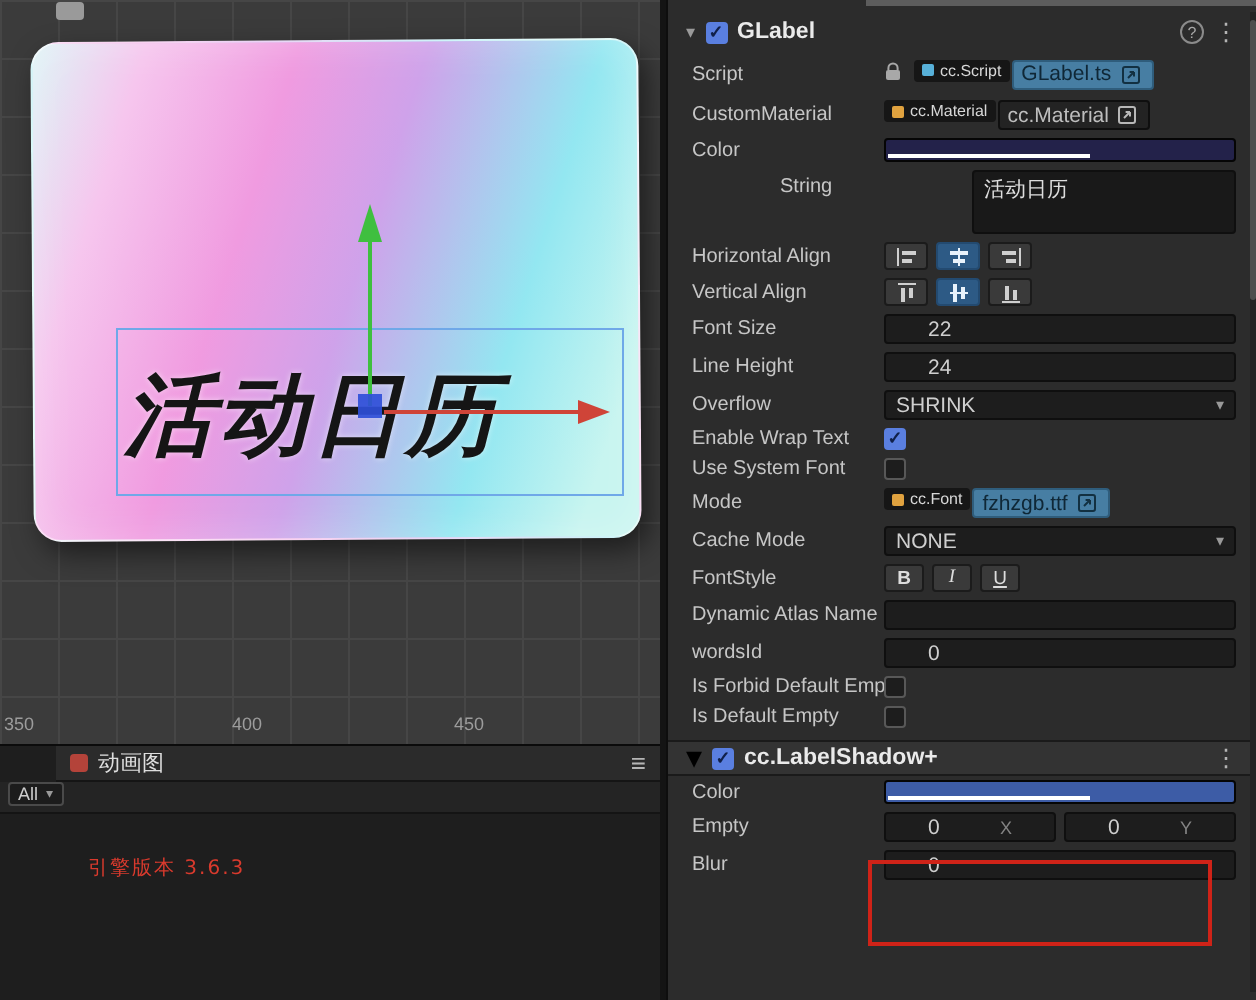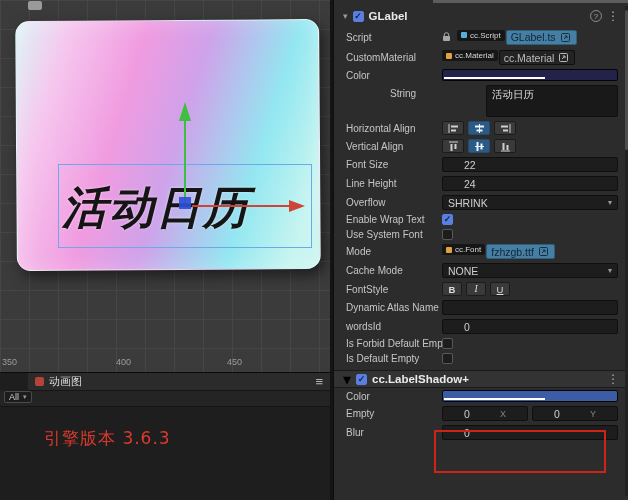--- a/index.html
+++ b/index.html
@@ -35,21 +35,21 @@
   .tl-head { display:flex; align-items:center; height:18px; padding:0 7px;
     background:#2b2b2b; border-bottom:1px solid #151515;margin-left:28px; }
   .tl-icon { width:9px; height:9px; background:#b4433a; border-radius:2px; flex:none; }
   .tl-title { margin-left:5px; font-size:11px; color:#dedede; font-family:"DejaVu Sans", sans-serif; }
   .tl-burger { margin-left:auto; color:#b5b5b5; font-size:13px; line-height:1; cursor:default; }
   .tl-filter { display:flex; align-items:flex-start; height:16px; padding:0 4px;
     background:#242424; border-bottom:1px solid #141414; }
   .filter-chip { display:inline-flex; align-items:center; gap:4px; height:12px; padding:0 4px;
     background:#1c1c1c; border:1px solid #4a4a4a; border-radius:2px; font-size:9px; color:#cccccc; }
   .filter-chip .chev { font-size:7px; color:#999; }
-  .engine-note { position:absolute; left:44px; top:54px; font-size:17px; color:#d93a2d;
+  .engine-note { position:absolute; left:44px; top:54px; font-size:10px; color:#d93a2d;
     font-family:"DejaVu Sans", sans-serif; letter-spacing:1px; }
 
   
   .inspector { position:absolute; left:333px; top:0; width:295px; height:500px;
     background:#2c2c2c; border-left:1px solid #0e0e0e; }
   .hscroll-thumb { position:absolute; top:0; right:0; width:195px; height:3px; background:#5d5d5d; }
   .vscroll { position:absolute; top:6px; right:0; width:3px; height:490px; background:#222; }
   .vscroll-thumb { position:absolute; top:4px; right:0; width:3px; height:140px; background:#4e4e4e; border-radius:2px; }
 
   .comp-header { display:flex; align-items:center; gap:5px; height:20px; padding:0 9px; margin-top:6px; }

